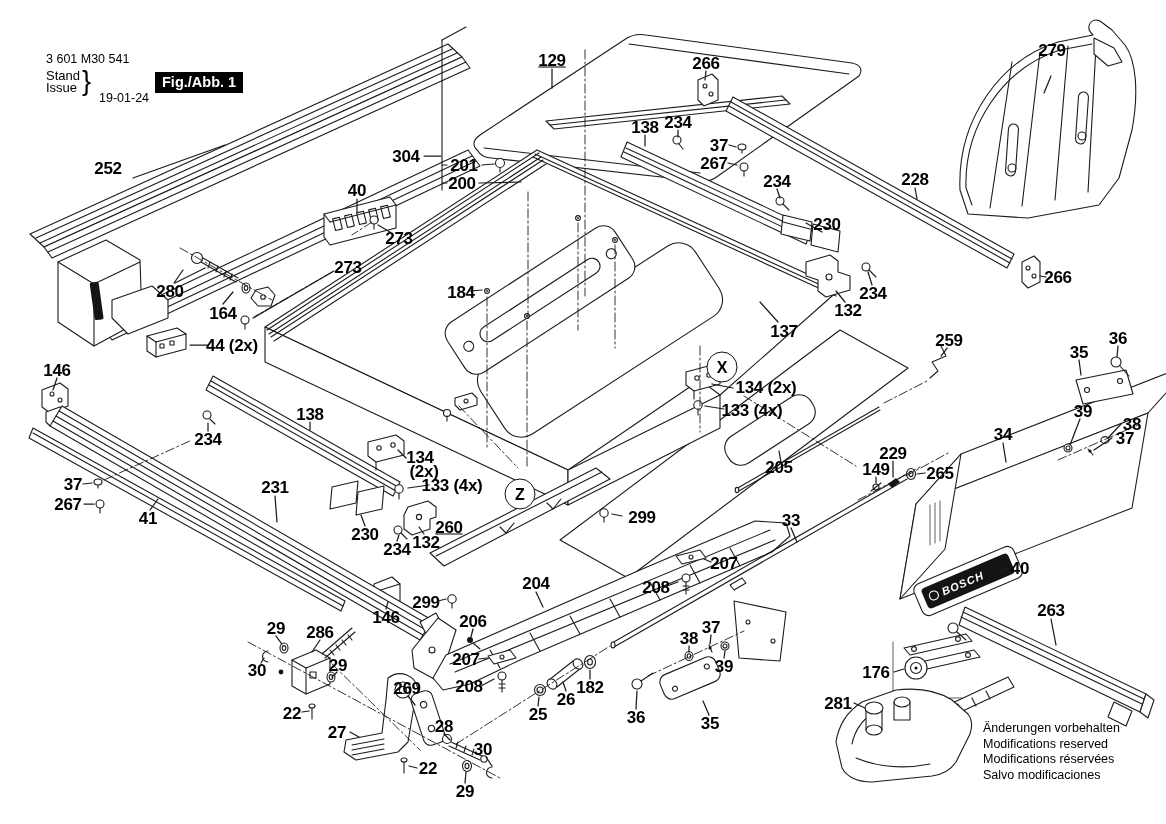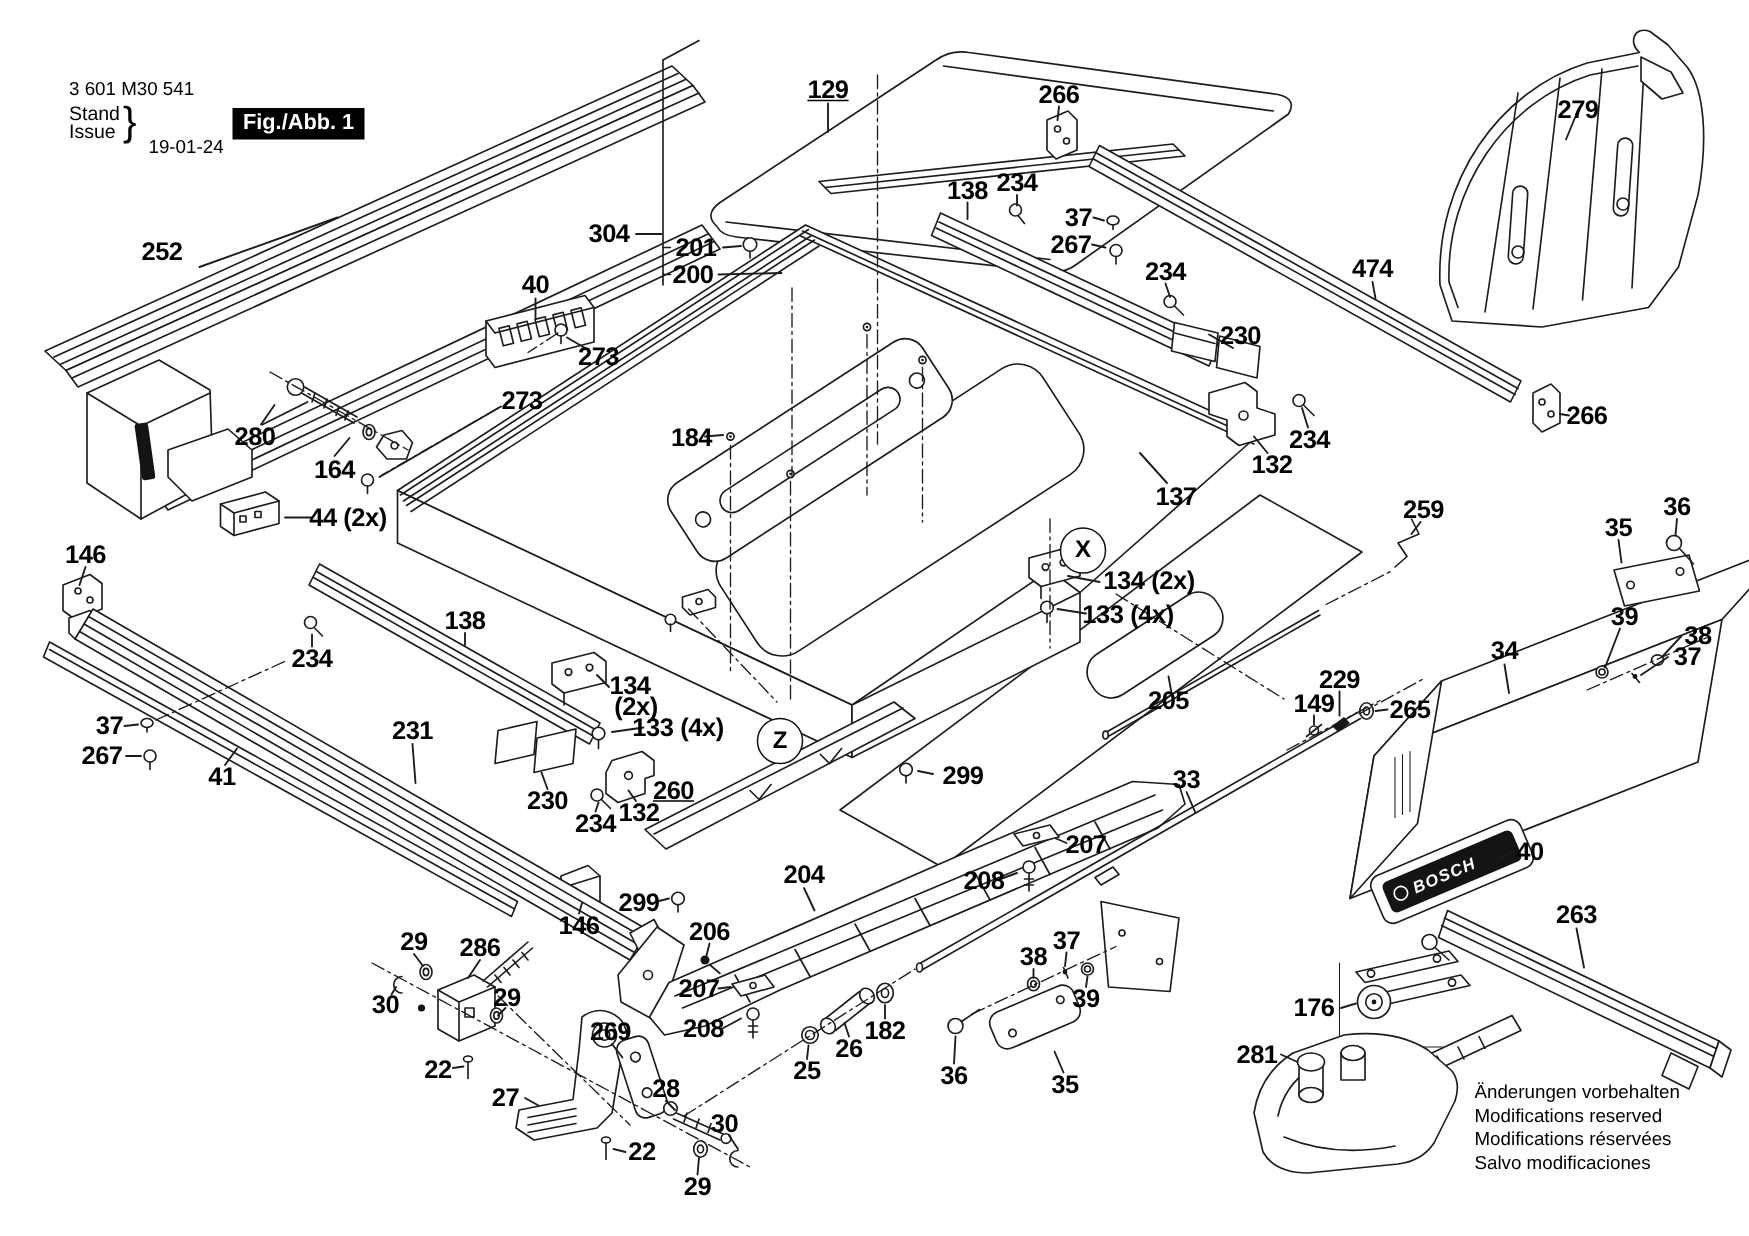--- a/index.html
+++ b/index.html
@@ -605,22 +605,22 @@
       <div class="plabel" style="left: 464px; top: 165px;">201</div>
       <div class="plabel" style="left: 462px; top: 183px;">200</div>
       <div class="plabel" style="left: 552px; top: 60px; text-decoration: underline;">129</div>
       <div class="plabel" style="left: 461px; top: 292px;">184</div>
       <div class="plabel" style="left: 706px; top: 63px;">266</div>
       <div class="plabel" style="left: 645px; top: 127px;">138</div>
       <div class="plabel" style="left: 678px; top: 122px;">234</div>
       <div class="plabel" style="left: 719px; top: 145px;">37</div>
       <div class="plabel" style="left: 714px; top: 163px;">267</div>
       <div class="plabel" style="left: 777px; top: 181px;">234</div>
-      <div class="plabel" style="left: 915px; top: 179px;">474</div>
-      <div class="plabel" style="left: 1052px; top: 73px;">279</div>
+      <div class="plabel" style="left: 915px; top: 179px;">228</div>
+      <div class="plabel" style="left: 1052px; top: 50px;">279</div>
       <div class="plabel" style="left: 1058px; top: 277px;">266</div>
       <div class="plabel" style="left: 827px; top: 224px;">230</div>
       <div class="plabel" style="left: 873px; top: 293px;">234</div>
       <div class="plabel" style="left: 848px; top: 310px;">132</div>
       <div class="plabel" style="left: 784px; top: 331px;">137</div>
       <div class="plabel" style="left: 766px; top: 387px;">134 (2x)</div>
       <div class="plabel" style="left: 752px; top: 410px;">133 (4x)</div>
       <div class="plabel" style="left: 949px; top: 340px;">259</div>
       <div class="plabel" style="left: 1118px; top: 338px;">36</div>
       <div class="plabel" style="left: 1079px; top: 352px;">35</div>

